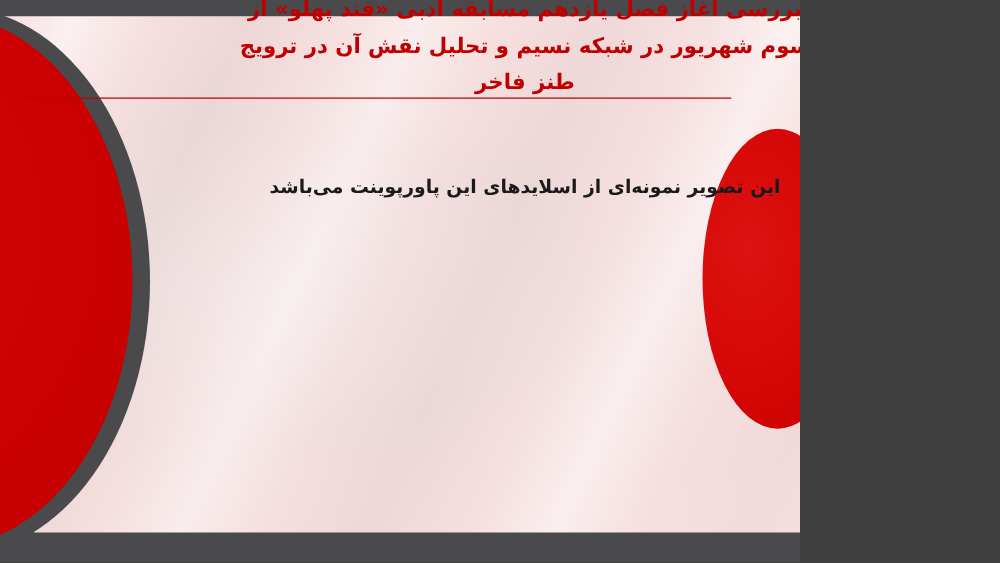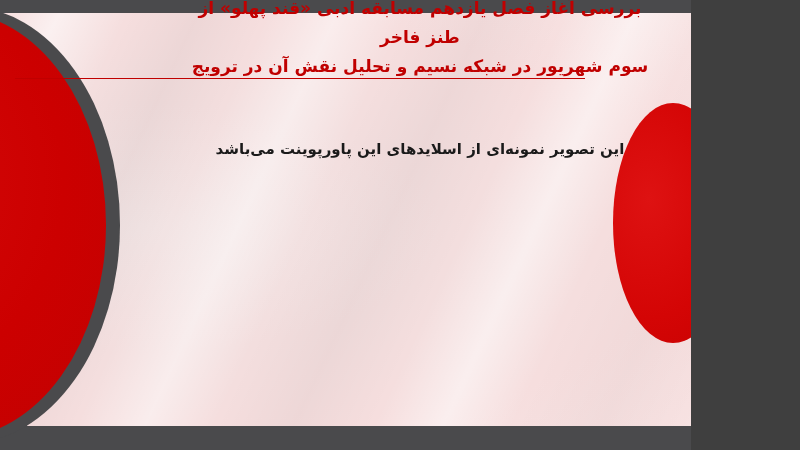--- a/index.html
+++ b/index.html
@@ -3,21 +3,21 @@
 <meta charset="utf-8">
 <style>
   html, body {
     margin: 0;
     padding: 0;
     background: #3f3f3f;
   }
 
   #slide {
     position: relative;
-    width: 691px;
+    width: 640px;
     height: 450px;
     overflow: hidden;
     background: #4a4a4c;
     font-family: "DejaVu Sans", "Liberation Sans", sans-serif;
   }
 
   
   .panel {
     position: absolute;
     left: 0;
@@ -168,22 +168,22 @@
   <div class="band-top"></div>
   <div class="band-bottom"></div>
 
   <div class="left-blob-outline"></div>
   <div class="left-blob"></div>
 
   <div class="right-blob"></div>
 
   <div class="title-block">
     <div class="title-line l1">بررسی آغاز فصل یازدهم مسابقه ادبی «قند پهلو» از</div>
+    <div class="title-line l2">سوم شهریور در شبکه نسیم و تحلیل نقش آن در ترویج</div>
     <div class="title-line l3">طنز فاخر</div>
-    <div class="title-line l2">سوم شهریور در شبکه نسیم و تحلیل نقش آن در ترویج</div>
   </div>
   <div class="title-rule"></div>
 
   <div class="body-block">
     <div class="body-line">این تصویر نمونه‌ای از اسلایدهای این پاورپوینت می‌باشد</div>
   </div>
 
 </div>
 
 </body></html>

